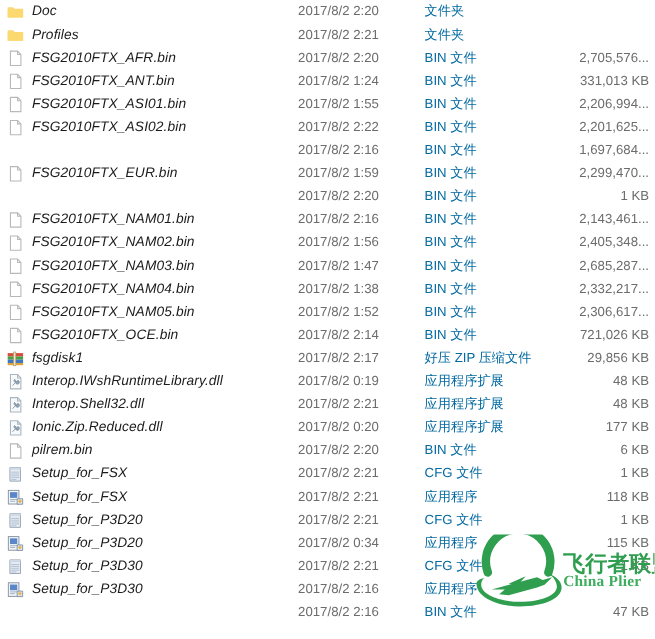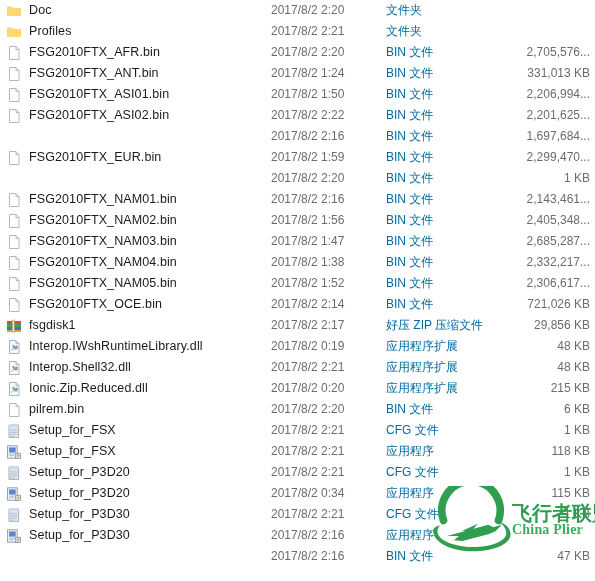--- a/index.html
+++ b/index.html
@@ -32,20 +32,21 @@
     top: 0;
     height: 21px;
     display: flex;
     align-items: center;
   }
   .name-text {
     font-size: 12.5px;
     color: #1b1b1b;
     letter-spacing: 0.1px;
     padding-left: 7px;
+    font-style: italic;
   }
   .cell-date {
     position: absolute;
     left: 271px;
     top: 0;
     font-size: 12px;
     color: #6c6c6c;
   }
   .cell-type {
     position: absolute;
@@ -176,21 +177,21 @@
     <div class="row">
       <div class="cell-name">
         <span class="icon">
           <svg width="16" height="16" viewBox="0 0 16 16">
             <path d="M3.5 1.5 L10 1.5 L13 4.6 L13 14.5 L3.5 14.5 Z" fill="#ffffff" stroke="#b8b8b8" stroke-width="1"></path>
             <path d="M10 1.5 L10 4.6 L13 4.6" fill="none" stroke="#b8b8b8" stroke-width="1"></path>
           </svg>
         </span>
         <span class="name-text">FSG2010FTX_ASI01.bin</span>
       </div>
-      <div class="cell-date">2017/8/2 1:50</div>
+      <div class="cell-date">2017/8/2 1:55</div>
       <div class="cell-type">BIN 文件</div>
       <div class="cell-size">2,206,994...</div>
     </div>
     <div class="row">
       <div class="cell-name">
         <span class="icon">
           <svg width="16" height="16" viewBox="0 0 16 16">
             <path d="M3.5 1.5 L10 1.5 L13 4.6 L13 14.5 L3.5 14.5 Z" fill="#ffffff" stroke="#b8b8b8" stroke-width="1"></path>
             <path d="M10 1.5 L10 4.6 L13 4.6" fill="none" stroke="#b8b8b8" stroke-width="1"></path>
           </svg>
@@ -362,21 +363,21 @@
           <svg width="16" height="16" viewBox="0 0 16 16">
             <path d="M3.5 1.5 L10 1.5 L13 4.6 L13 14.5 L3.5 14.5 Z" fill="#f7f9fb" stroke="#a9b6c0" stroke-width="1"></path>
             <path d="M10 1.5 L10 4.6 L13 4.6" fill="none" stroke="#a9b6c0" stroke-width="1"></path>
             <path d="M5.4 11.6 L8.6 8.2 M8.2 8.7 a1.7 1.7 0 1 0 1.9 -1.9 l-0.9 1 -1 -1 -1 -0.9 a1.7 1.7 0 0 0 1 2.8 z" fill="#8fa2b2" stroke="#7f94a6" stroke-width="0.8"></path>
           </svg>
         </span>
         <span class="name-text">Ionic.Zip.Reduced.dll</span>
       </div>
       <div class="cell-date">2017/8/2 0:20</div>
       <div class="cell-type">应用程序扩展</div>
-      <div class="cell-size">215 KB</div>
+      <div class="cell-size">177 KB</div>
     </div>
     <div class="row">
       <div class="cell-name">
         <span class="icon">
           <svg width="16" height="16" viewBox="0 0 16 16">
             <path d="M3.5 1.5 L10 1.5 L13 4.6 L13 14.5 L3.5 14.5 Z" fill="#ffffff" stroke="#b8b8b8" stroke-width="1"></path>
             <path d="M10 1.5 L10 4.6 L13 4.6" fill="none" stroke="#b8b8b8" stroke-width="1"></path>
           </svg>
         </span>
         <span class="name-text">pilrem.bin</span>

